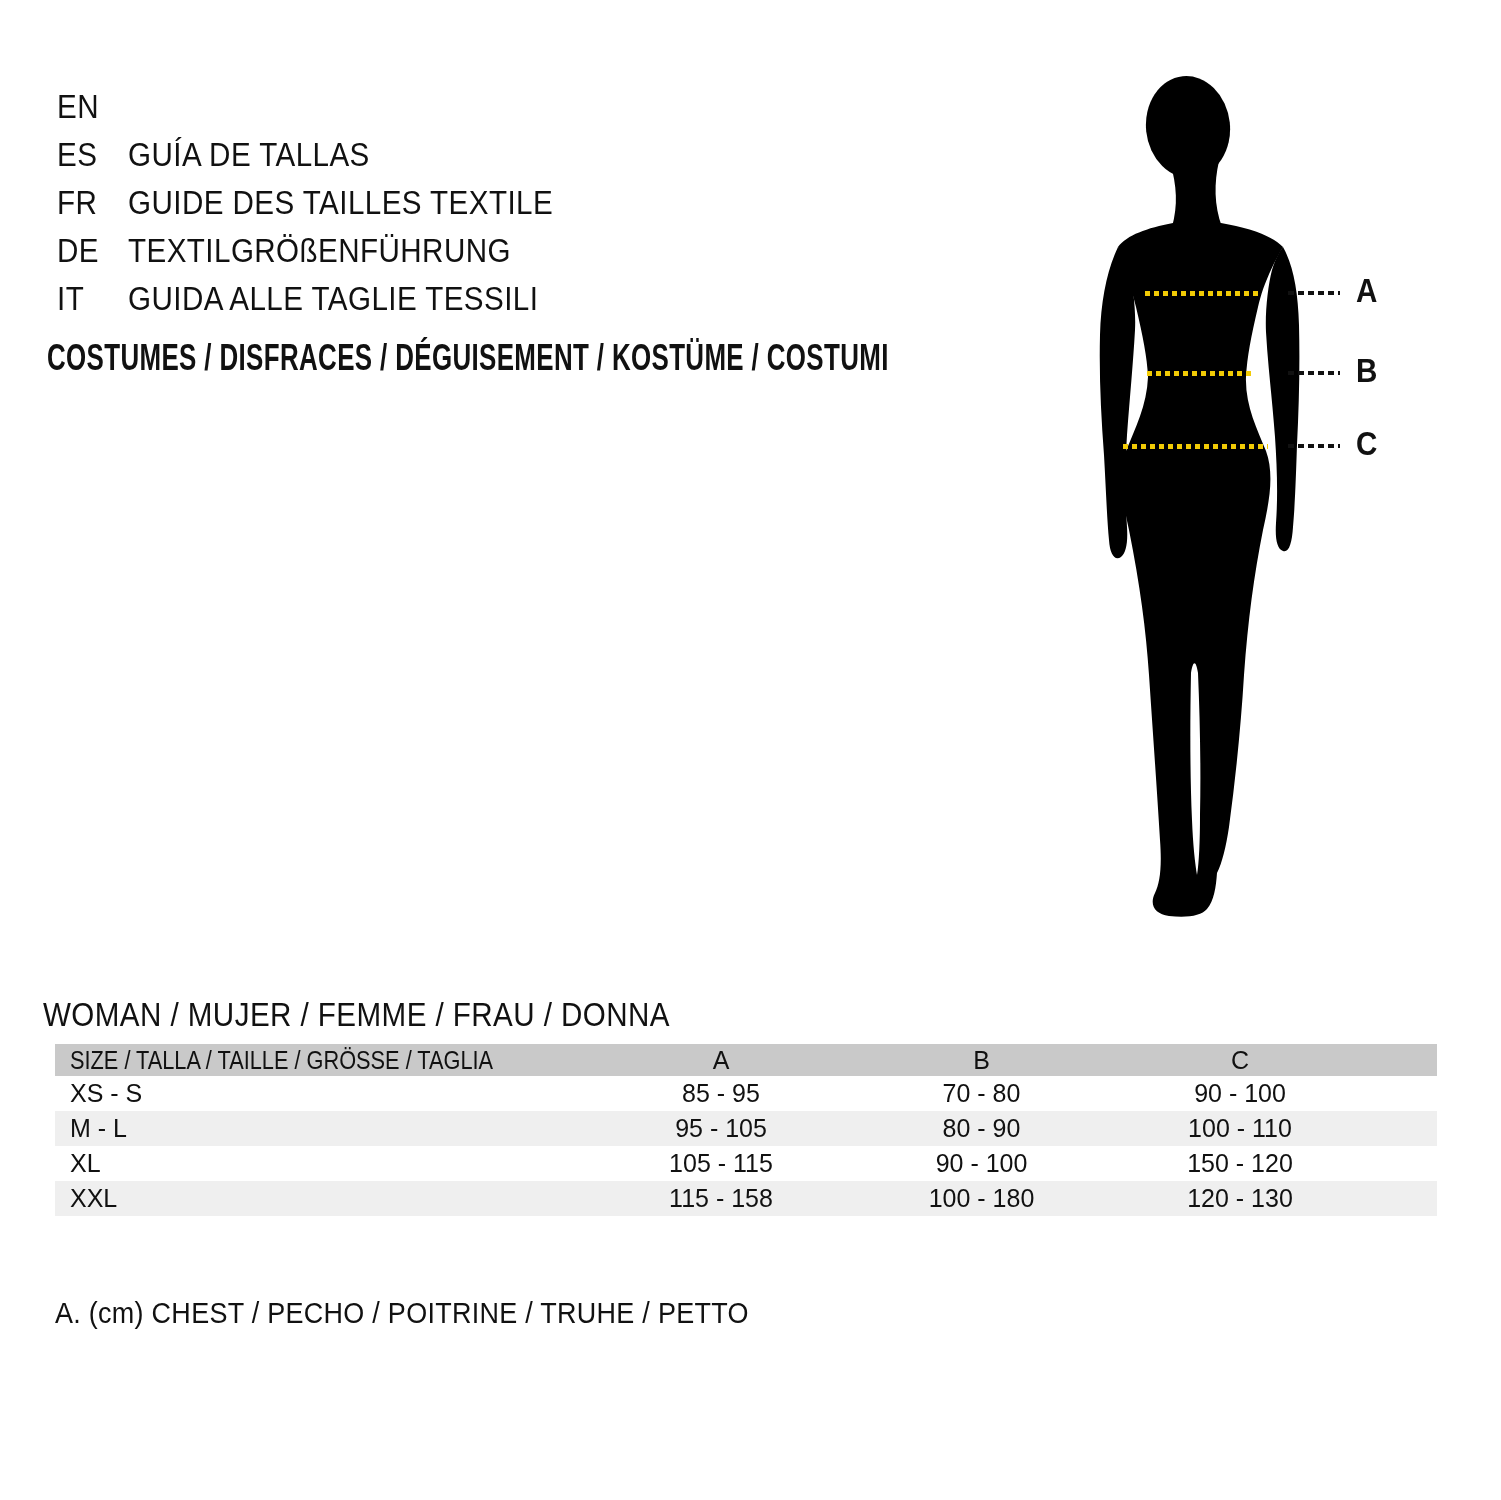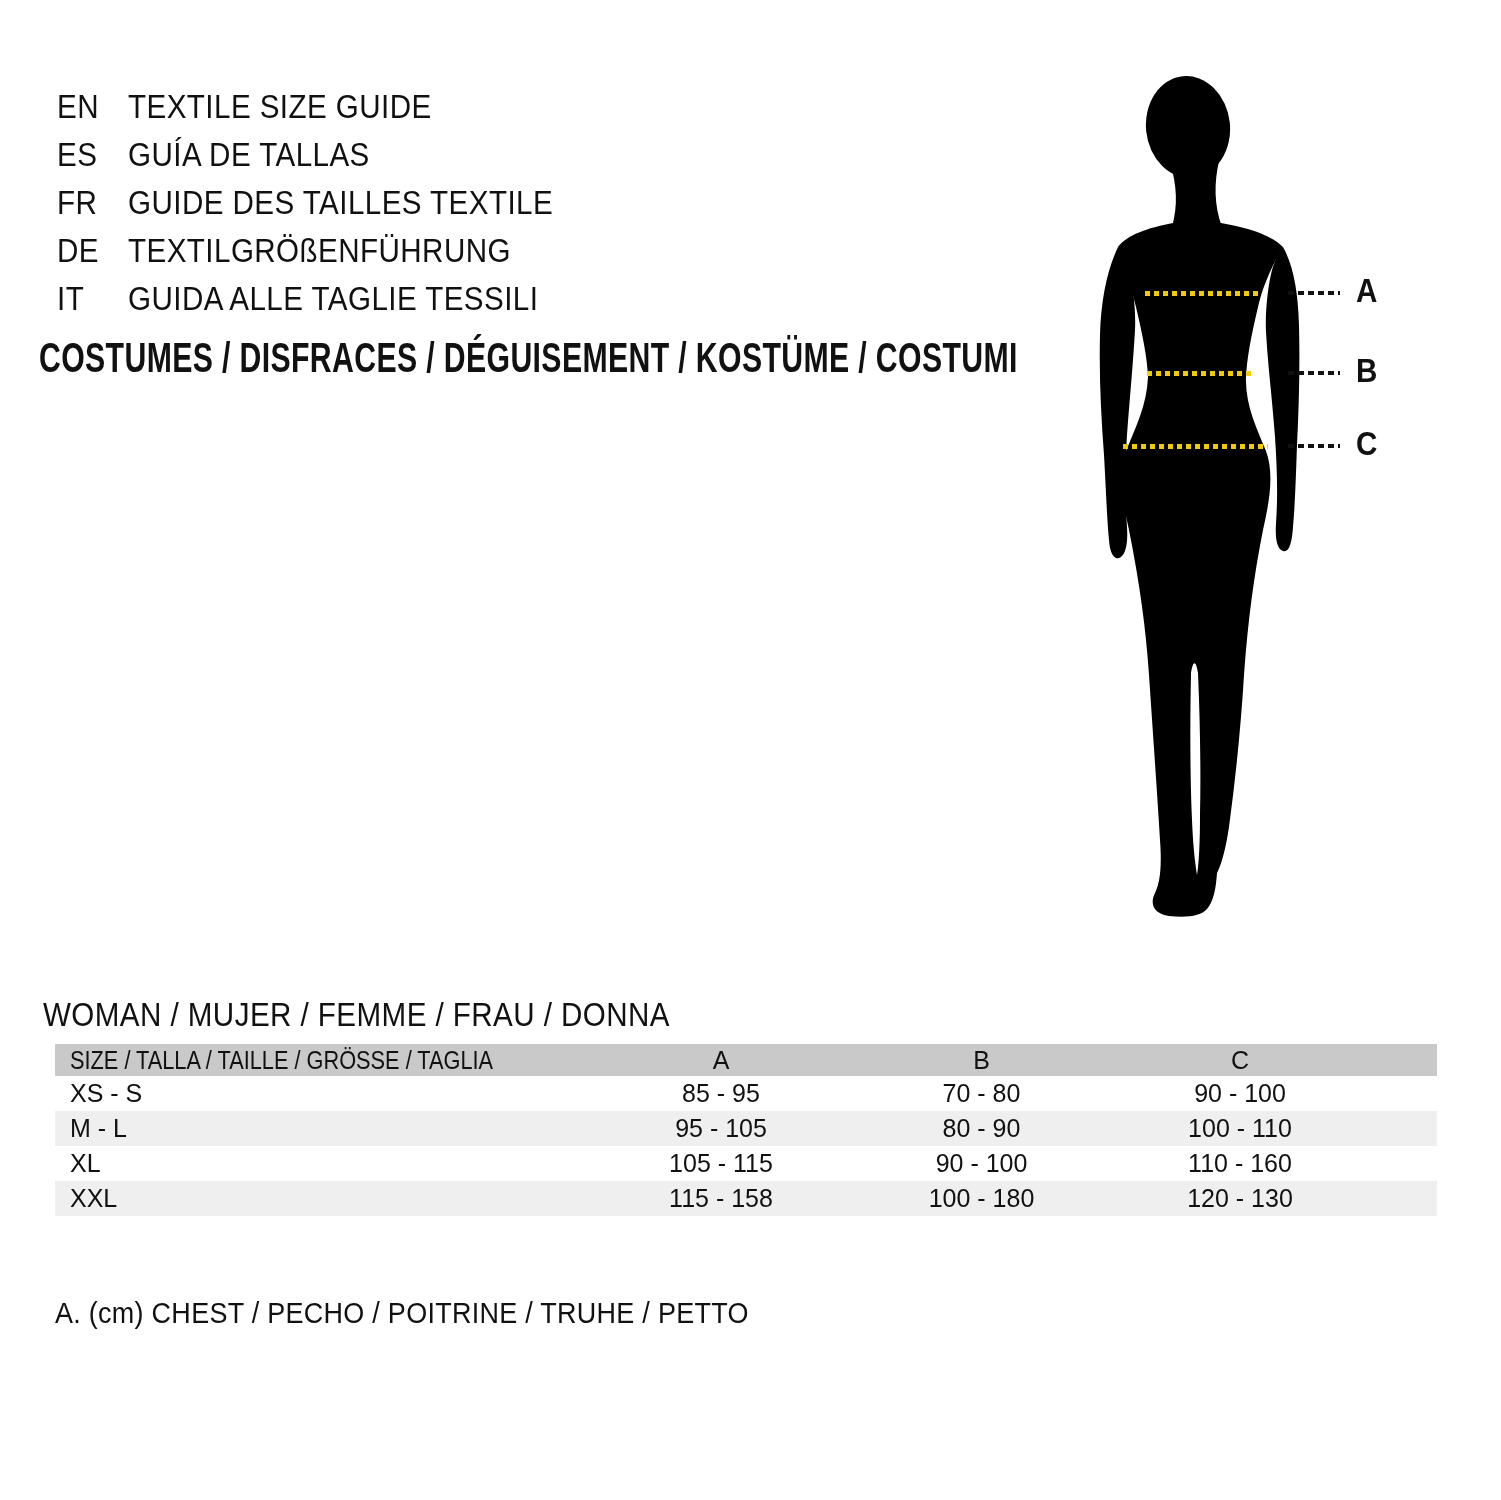--- a/index.html
+++ b/index.html
@@ -14,21 +14,21 @@
 
   
   .cond { display:inline-block; transform:scaleX(0.87); transform-origin:0 50%; white-space:nowrap; }
   .cond75 { display:inline-block; transform:scaleX(0.72); transform-origin:0 50%; white-space:nowrap; }
 
   
   .lang-block { position:absolute; left:57px; top:82px; }
   .lang-row { display:flex; height:48px; line-height:48px; font-size:34px; letter-spacing:0.5px; }
   .lang-code { width:71px; flex:0 0 71px; }
   
-  .headline { position:absolute; left:39px; top:334px; font-size:42px; font-weight:bold; line-height:48px; letter-spacing:0.5px; }
+  .headline { position:absolute; left:47px; top:334px; font-size:36px; font-weight:bold; line-height:48px; letter-spacing:0.5px; }
 
   
   .figure-svg { position:absolute; left:1085px; top:75px; width:240px; height:845px; }
   .dash { position:absolute; }
   .dash-yellow { height:5px; background:repeating-linear-gradient(90deg, var(--accent-yellow,#f2cb05) 0 5px, transparent 5px 9px); }
   .dash-black  { height:4px; background:repeating-linear-gradient(90deg, #111 0 6px, transparent 6px 10px); }
   .marker { position:absolute; font-size:34px; line-height:34px; font-weight:bold; }
   .marker .cond { transform-origin:0 50%; }
 
   
@@ -55,21 +55,20 @@
   .legend-row { height:45px; line-height:45px; font-size:29px; letter-spacing:0.3px; }
 </style>
 </head>
 <body>
 
 <div class="page">
 
   <div class="lang-block">
     <div class="lang-row">
       <span class="lang-code"><span class="cond">EN</span></span>
-      <span><span class="cond">TEXTILE SIZE GUIDE</span></span>
     </div>
     <div class="lang-row">
       <span class="lang-code"><span class="cond">ES</span></span>
       <span><span class="cond">GUÍA DE TALLAS</span></span>
     </div>
     <div class="lang-row">
       <span class="lang-code"><span class="cond">FR</span></span>
       <span><span class="cond">GUIDE DES TAILLES TEXTILE</span></span>
     </div>
     <div class="lang-row">
@@ -187,21 +186,21 @@
         <td>M - L</td>
         <td>95 - 105</td>
         <td>80 - 90</td>
         <td>100 - 110</td>
         <td></td>
       </tr>
       <tr>
         <td>XL</td>
         <td>105 - 115</td>
         <td>90 - 100</td>
-        <td>110 - 160</td>
+        <td>150 - 120</td>
         <td></td>
       </tr>
       <tr>
         <td>XXL</td>
         <td>115 - 158</td>
         <td>100 - 180</td>
         <td>120 - 130</td>
         <td></td>
       </tr>
     </tbody>

